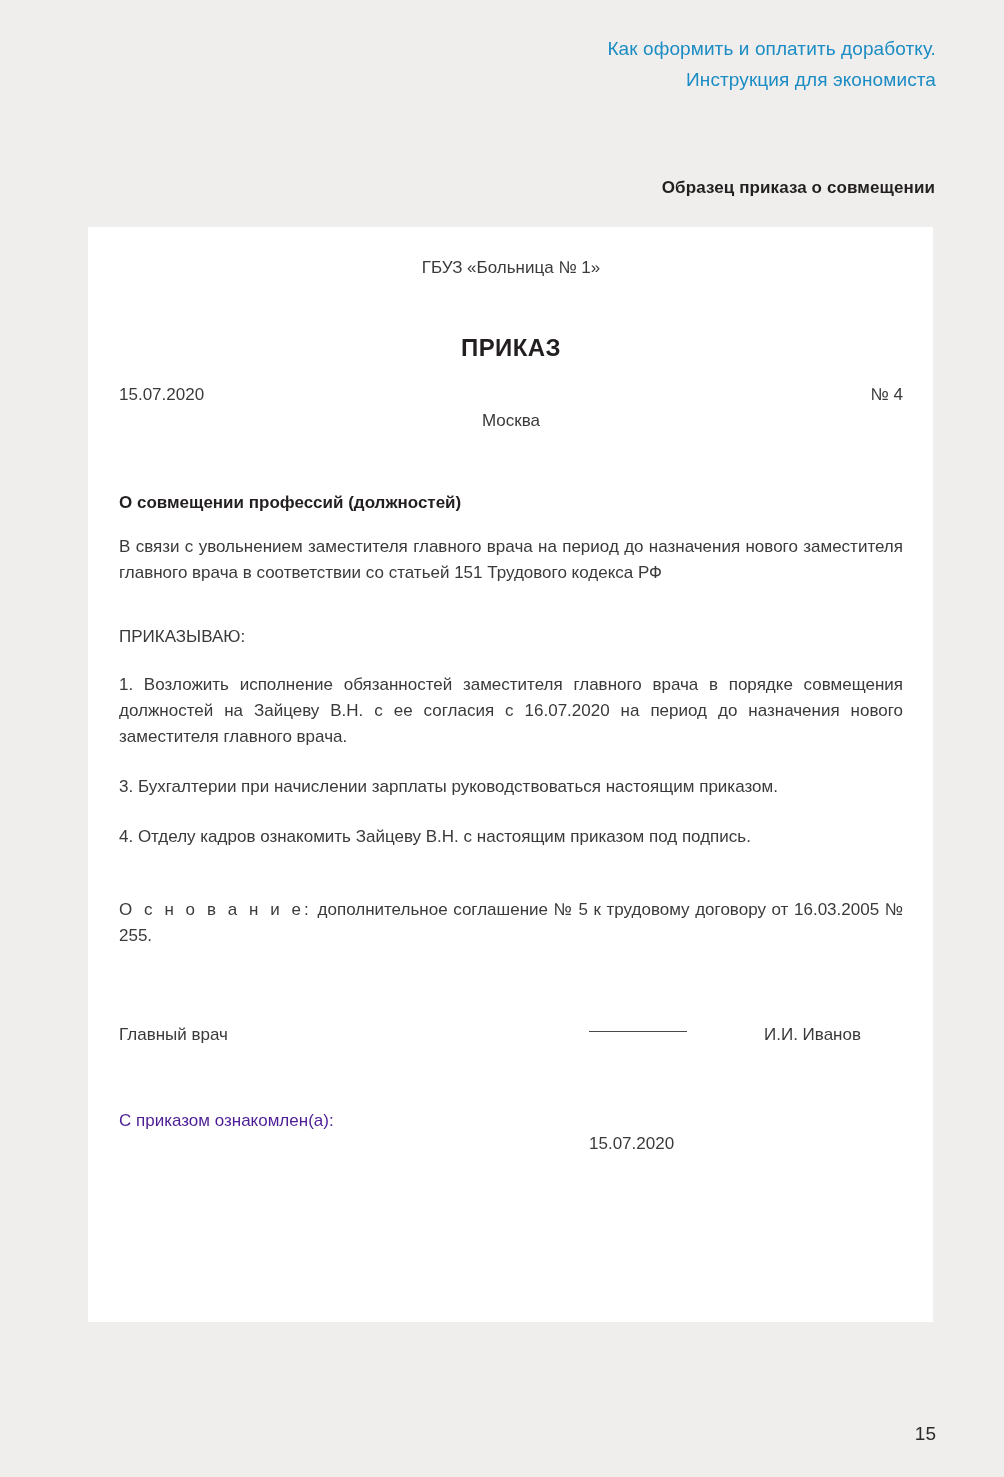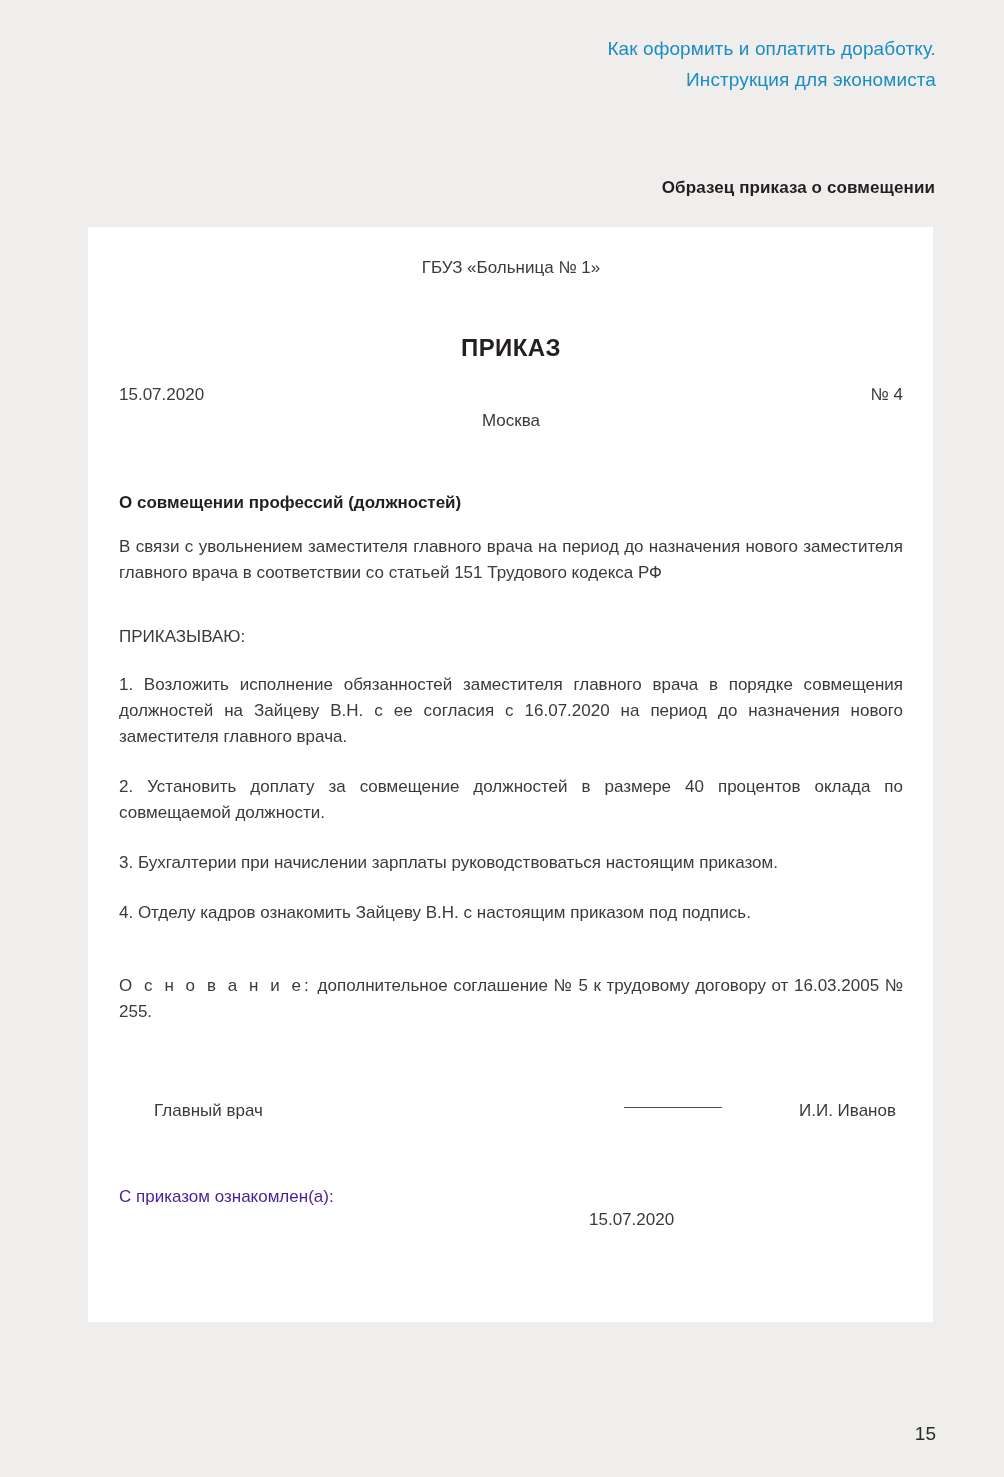--- a/index.html
+++ b/index.html
@@ -119,21 +119,20 @@
   .spaced {
     letter-spacing: 3.1px;
   }
 
   
   .sig-block {
     display: flex;
     align-items: baseline;
     font-size: 17px;
     color: #3a3a3a;
-    margin-left: 35px;
   }
   .sig-block.chief { margin-top: 76px; }
 
   .sig-role {
     width: 470px;
     flex: 0 0 470px;
   }
   .sig-line-cell {
     width: 175px;
     flex: 0 0 175px;
@@ -197,21 +196,20 @@
 
     <div class="city">Москва</div>
 
     <div class="subject">О совмещении профессий (должностей)</div>
 
     <div class="para preamble">В связи с увольнением заместителя главного врача на период до назначения нового заместителя главного врача в соответствии со статьей 151 Трудового кодекса РФ</div>
 
     <div class="para order-intro">ПРИКАЗЫВАЮ:</div>
 
     <div class="para item first">1. Возложить исполнение обязанностей заместителя главного врача в порядке совмещения должностей на Зайцеву В.Н. с ее согласия с 16.07.2020 на период до назначения нового заместителя главного врача.</div>
-    <div class="para item">2. Установить доплату за совмещение должностей в размере 40 процентов оклада по совмещаемой должности.</div>
     <div class="para item no-justify">3. Бухгалтерии при начислении зарплаты руководствоваться настоящим приказом.</div>
     <div class="para item no-justify">4. Отделу кадров ознакомить Зайцеву В.Н. с настоящим приказом под подпись.</div>
 
     <div class="para basis"><span class="spaced">О с н о в а н и е:</span><span> дополнительное соглашение № 5 к трудовому договору от 16.03.2005 № 255.</span></div>
 
     <div class="sig-block chief">
       <span class="sig-role">Главный врач</span>
       <span class="sig-line-cell"><span class="sig-rule"></span></span>
       <span class="sig-name">И.И. Иванов</span>
     </div>

